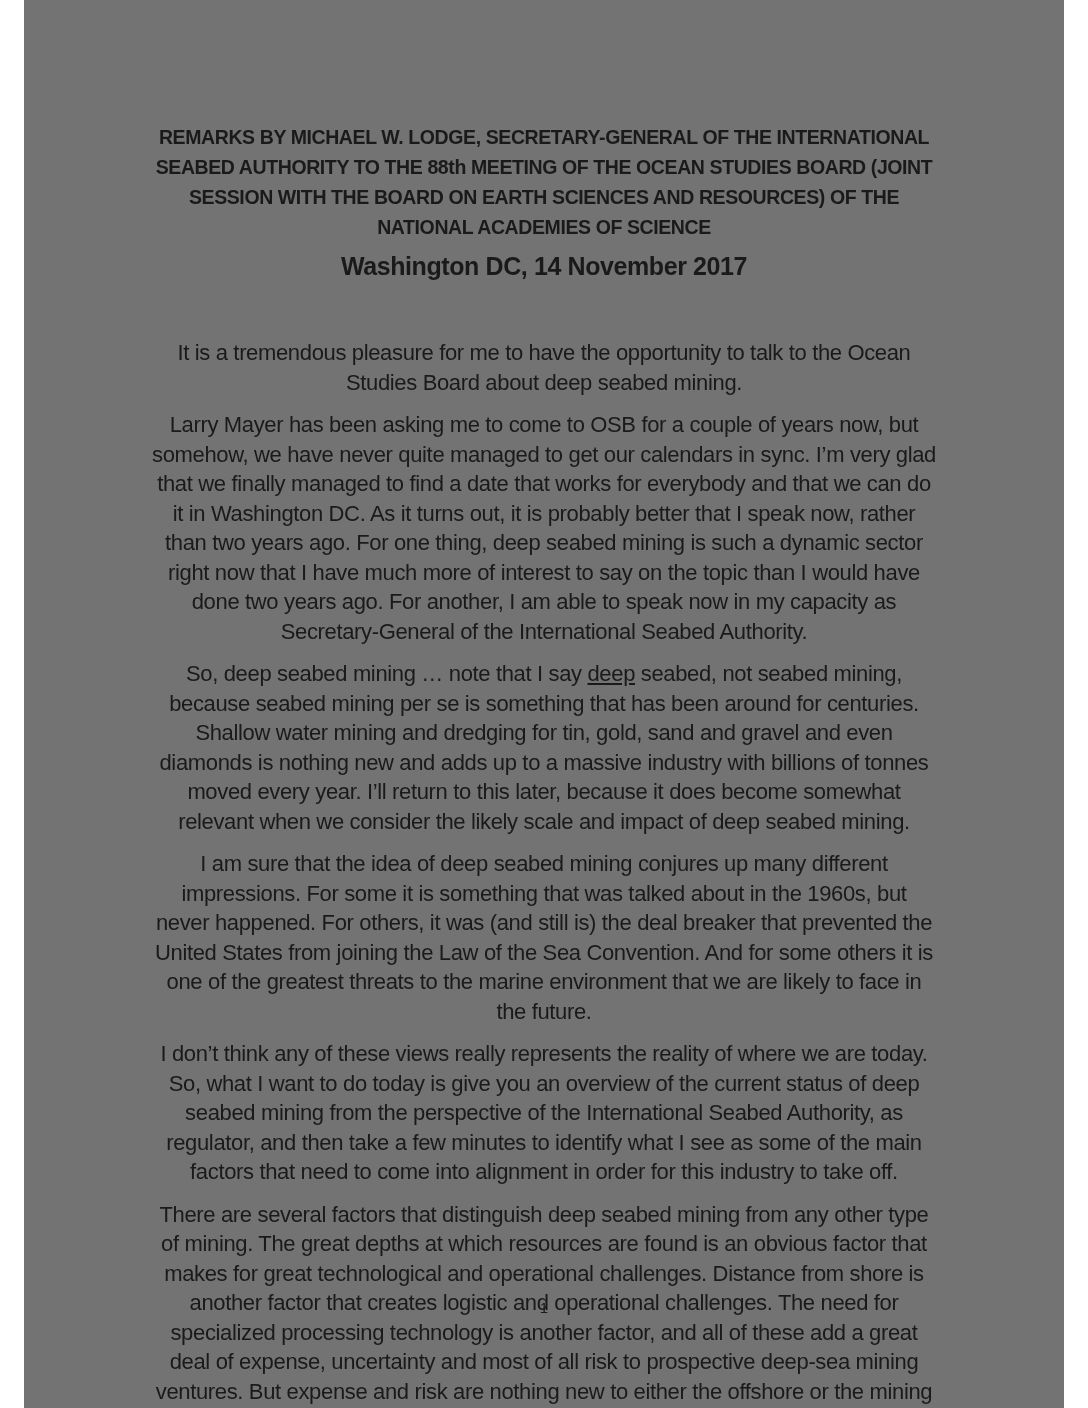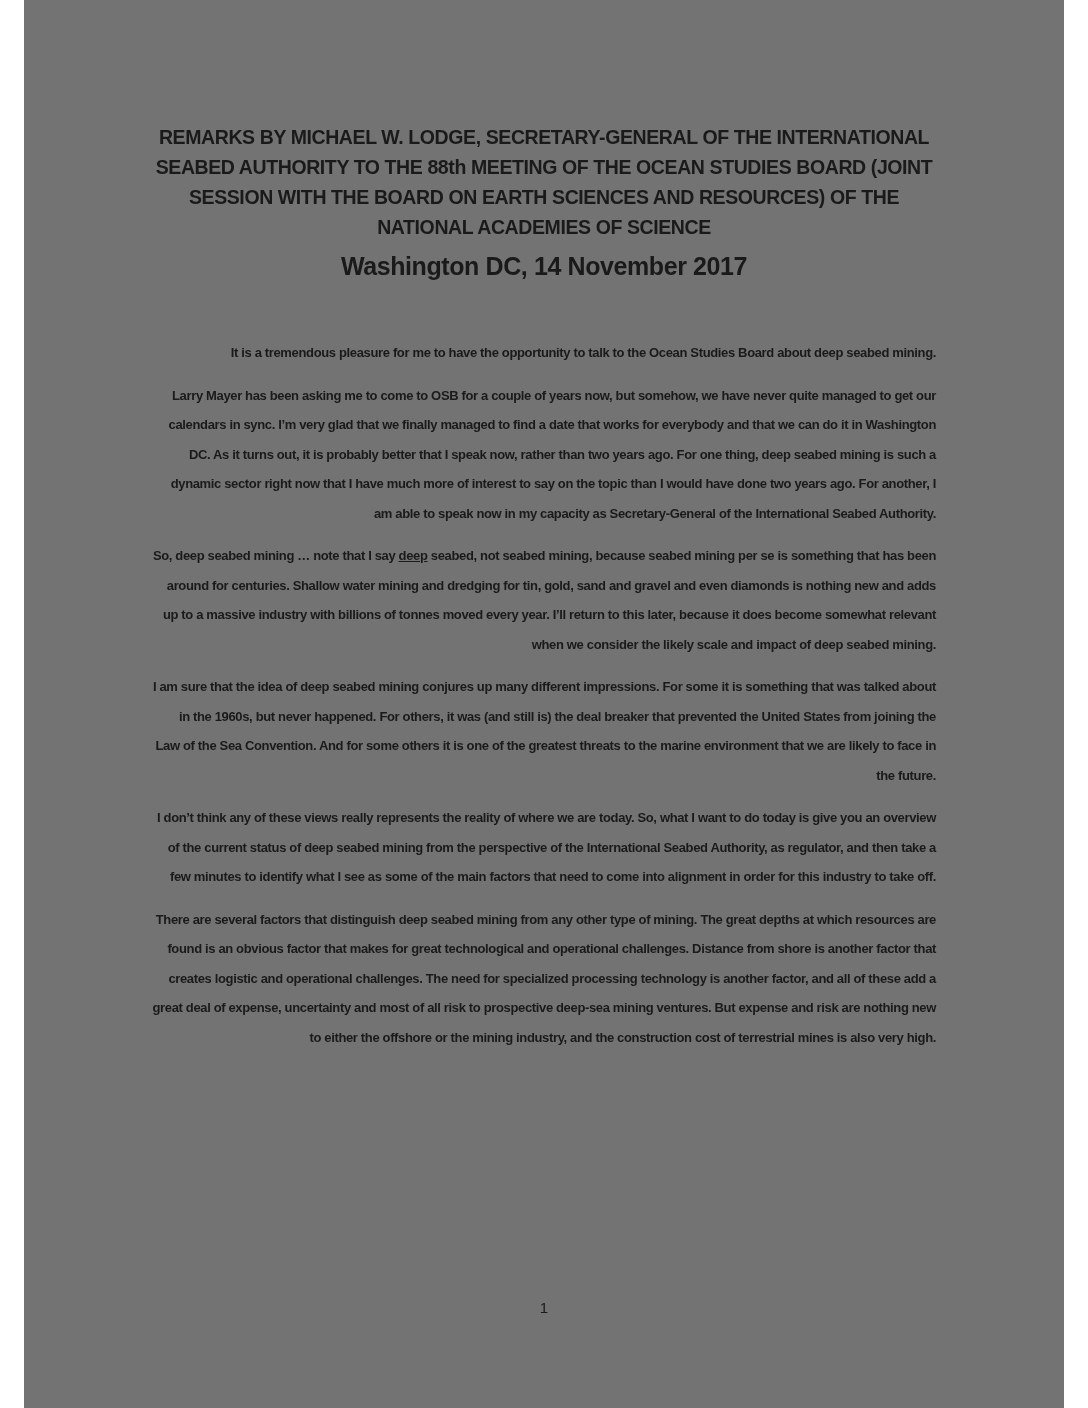--- a/index.html
+++ b/index.html
@@ -33,25 +33,24 @@
     font-weight: bold;
     line-height: 30px;
     text-align: center;
     letter-spacing: -0.4px;
   }
   .doc-body {
     margin-top: 57px;
   }
   .doc-body p {
     margin: 0 0 13px 0;
-    font-size: 13px;
+    font-size: 22px;
     line-height: 29.5px;
     letter-spacing: -0.35px;
-    text-align: right;
-    font-weight: bold;
+    text-align: center;
   }
   .seg-underline {
     text-decoration: underline;
   }
   .page-footer {
     position: absolute;
     left: 0;
     bottom: 92px;
     width: 100%;
     text-align: center;

